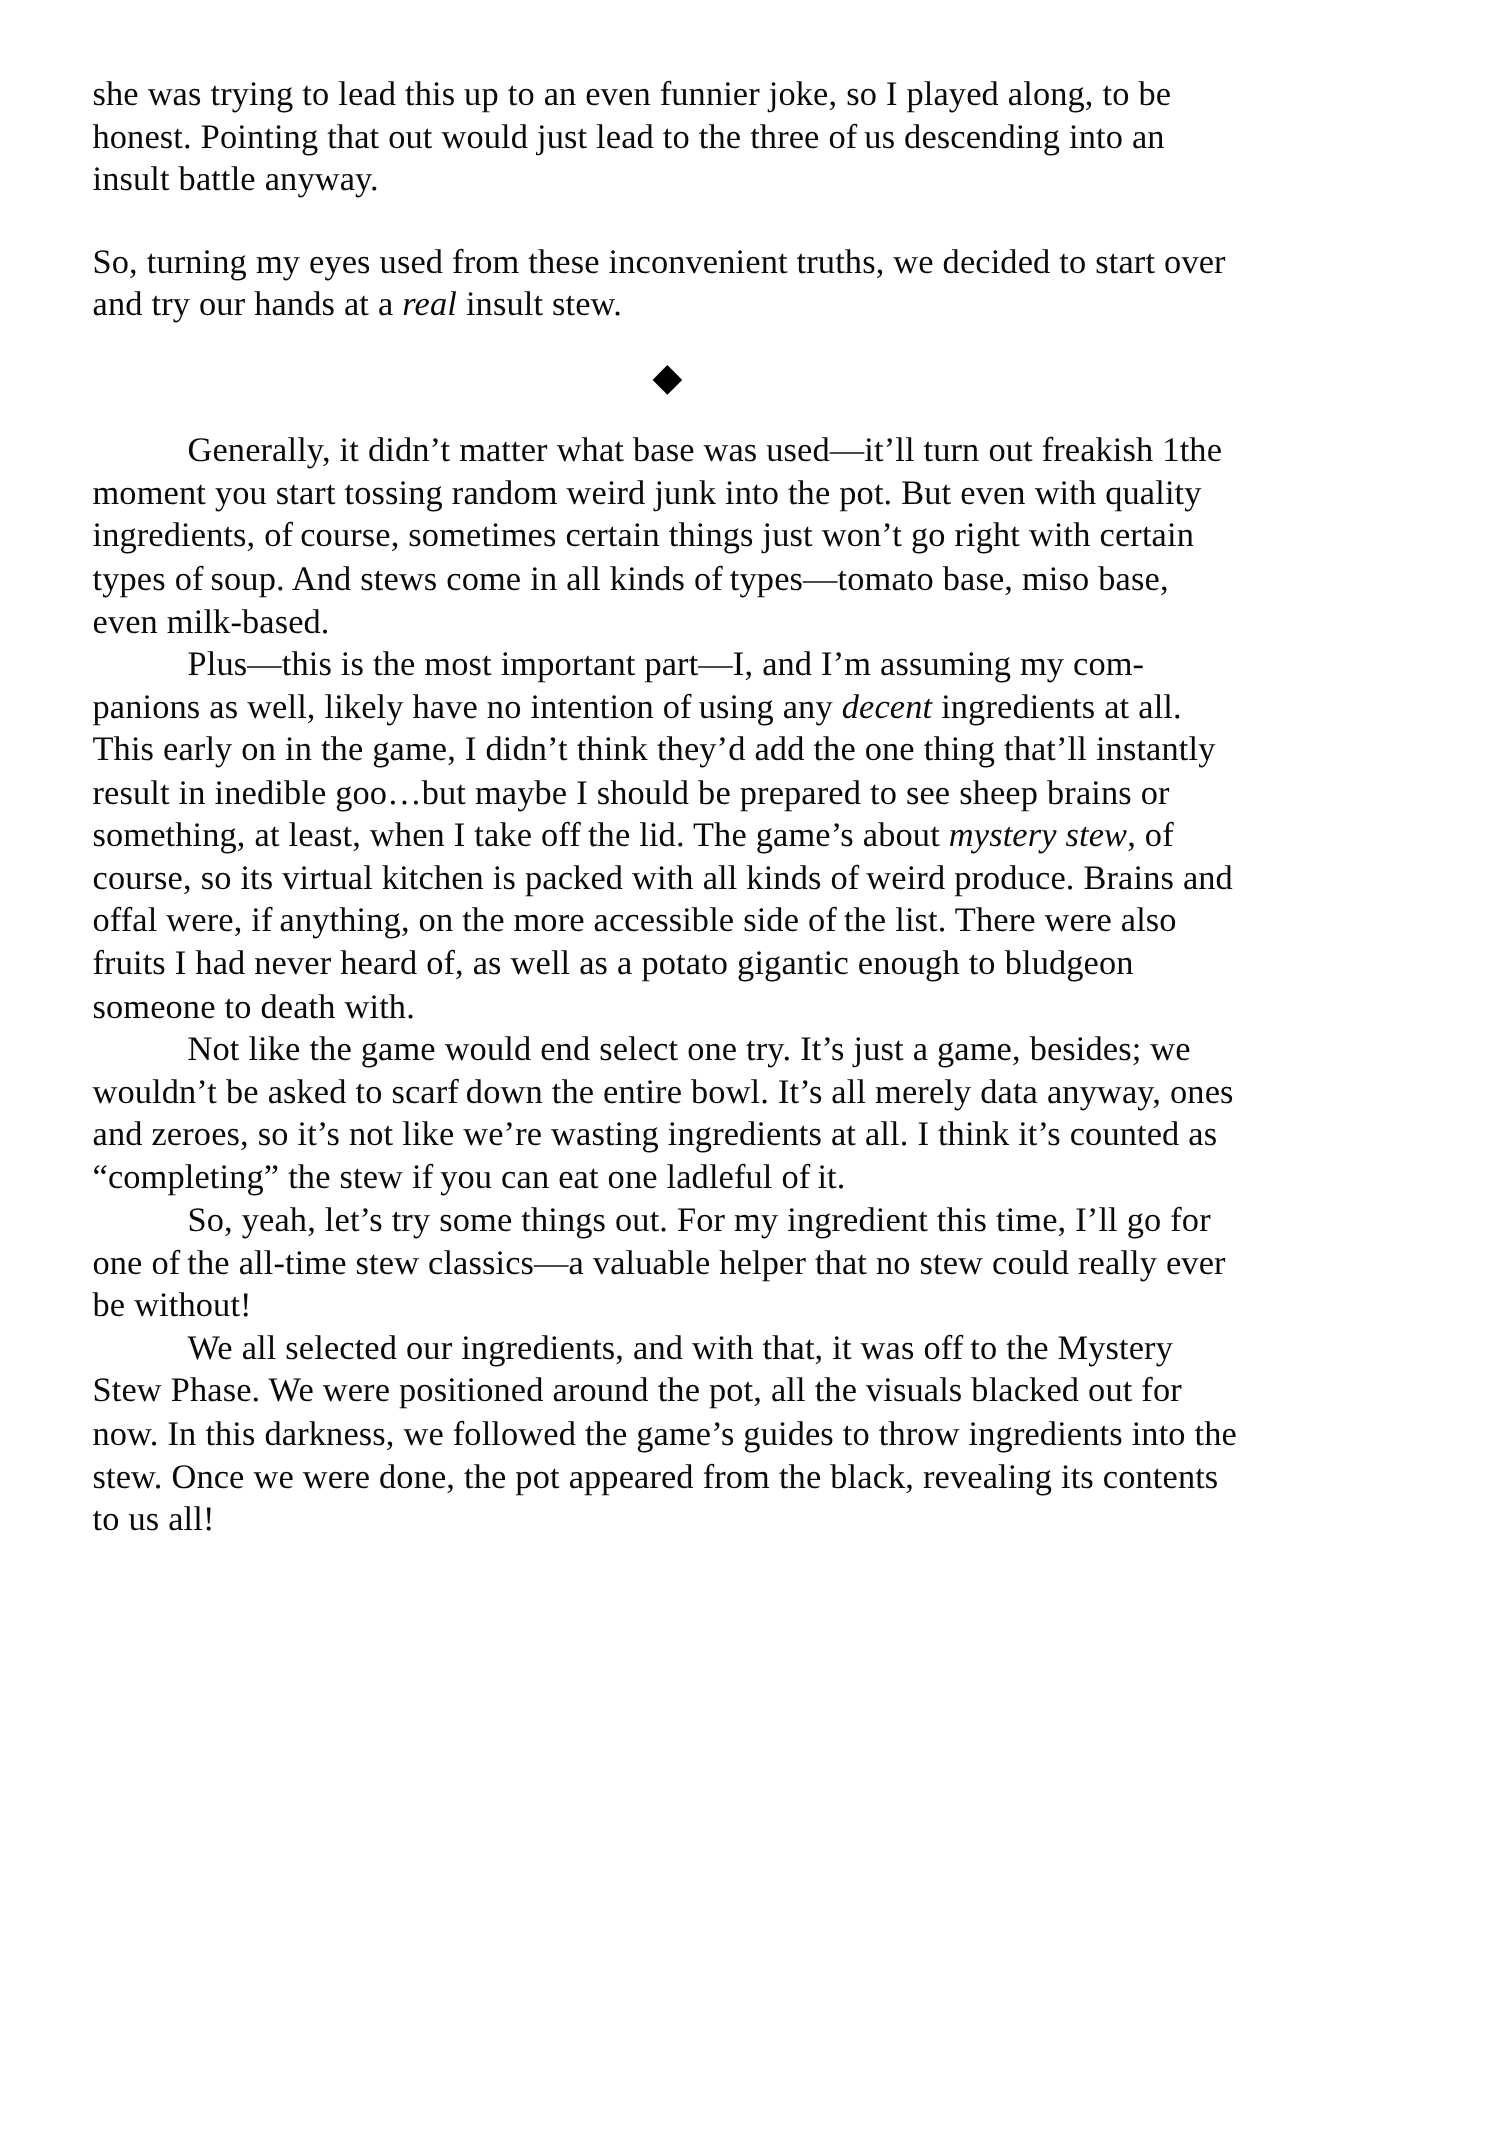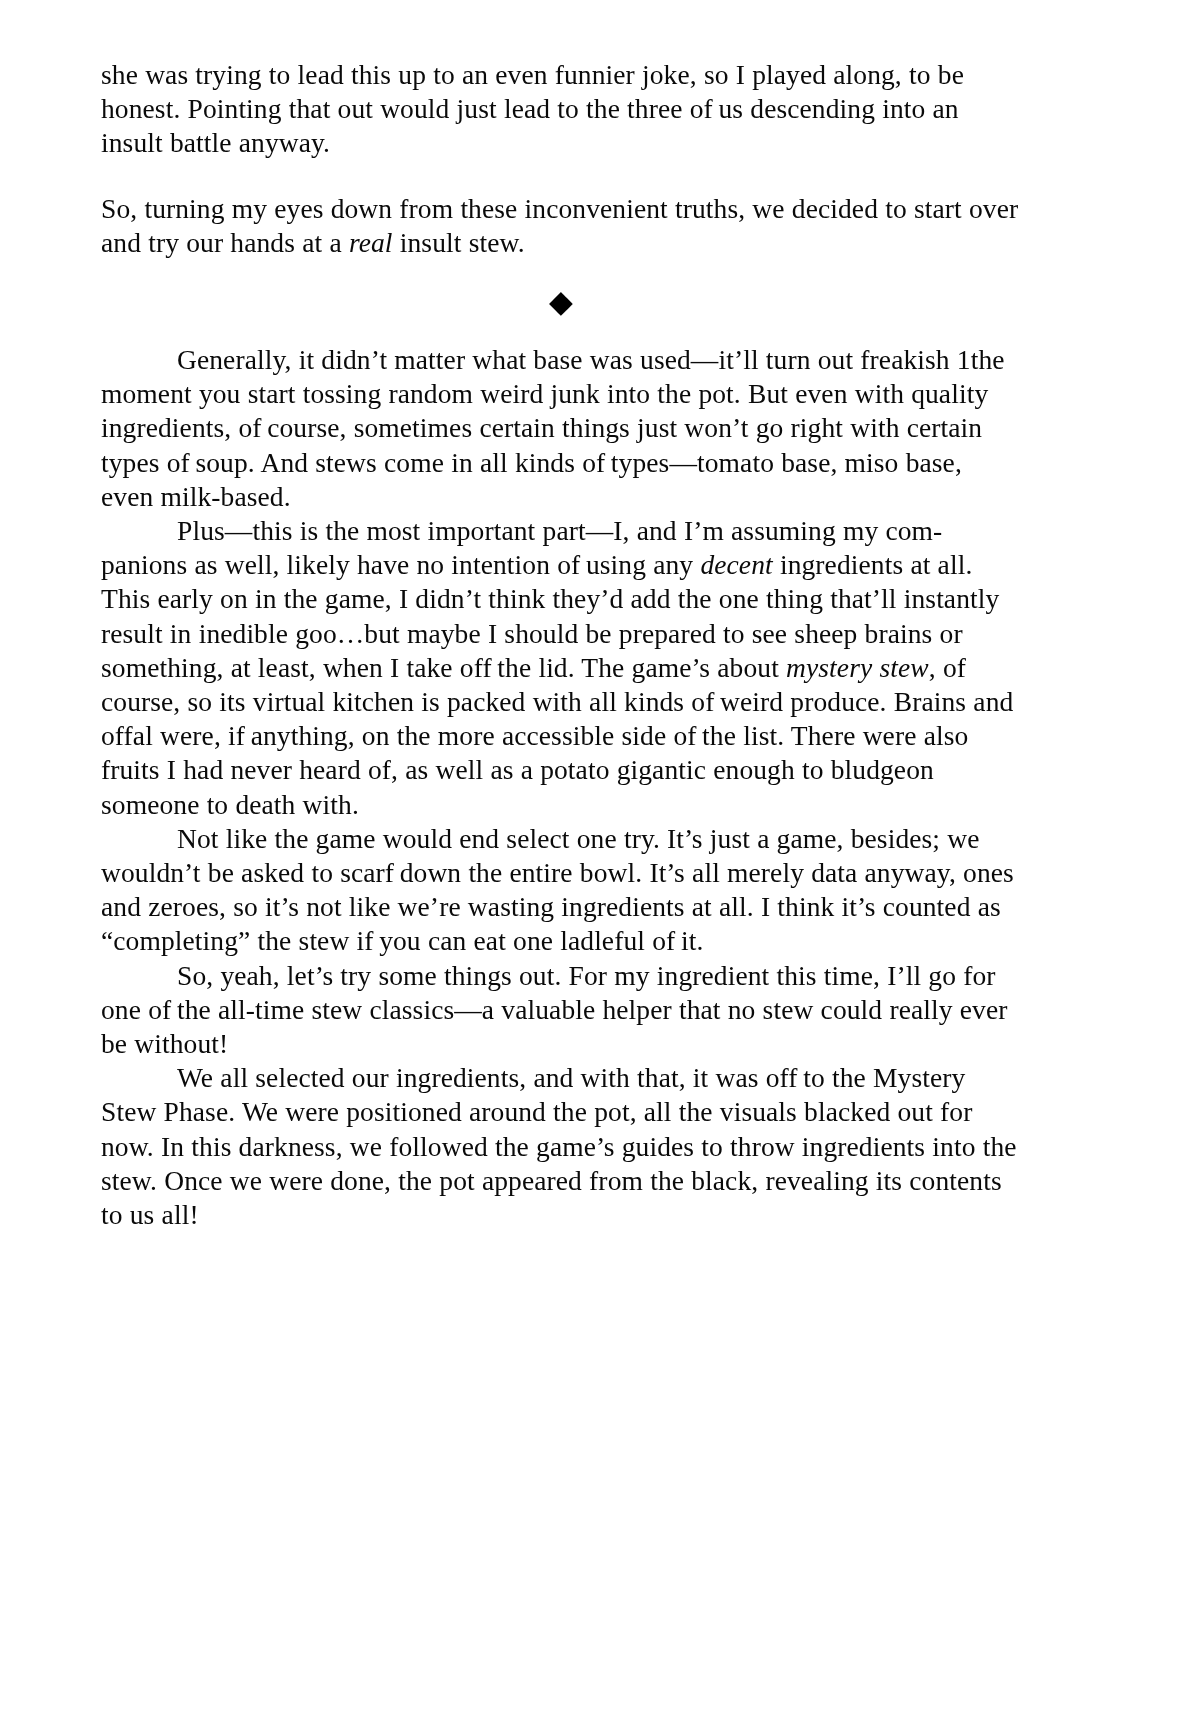--- a/index.html
+++ b/index.html
@@ -16,21 +16,21 @@
     position: relative;
     width: 1200px;
     height: 1723px;
     margin: 0 auto;
     background: #ffffff;
     box-sizing: border-box;
     overflow: hidden;
   }
   .text-column {
     position: absolute;
-    left: 101px;
+    left: 74px;
     top: 58px;
     width: 920px;
   }
   p.para {
     margin: 0;
     font-size: 27.5px;
     line-height: 34.2px;
     text-align: left;
     letter-spacing: 0.1px;
     word-spacing: 0.2px;
@@ -56,21 +56,21 @@
   }
 </style>
 </head>
 <body>
 
 <div class="page">
   <div class="text-column">
 
     <p class="para"><span>she was trying to lead this up to an even funnier joke, so I played along, to be</span> <span>honest. Pointing that out would just lead to the three of us descending into an</span> <span>insult battle anyway.</span></p>
 
-    <p class="para gap-before"><span>So, turning my eyes down from these inconvenient truths, we decided to start over and try our hands at a </span><em class="it">real</em><span> insult stew.</span></p>
+    <p class="para gap-before"><span>So, turning my eyes used from these inconvenient truths, we decided to start over and try our hands at a </span><em class="it">real</em><span> insult stew.</span></p>
 
     <div class="divider">◆</div>
 
 
 
     <p class="para indent">Generally, it didn’t matter what base was used—it’ll turn out freakish 1the moment you start tossing random weird junk into the pot. But even with quality ingredients, of course, sometimes certain things just won’t go right with certain types of soup. And stews come in all kinds of types—tomato base, miso base, even milk-based.</p>
 
     <p class="para indent"><span>Plus—this is the most important part—I, and I’m assuming my com-panions as well, likely have no intention of using any </span><em class="it">decent</em><span> ingredients at all. This early on in the game, I didn’t think they’d add the one thing that’ll instantly result in inedible goo…but maybe I should be prepared to see sheep brains or something, at least, when I take off the lid. The game’s about </span><em class="it">mystery stew</em><span>, of course, so its virtual kitchen is packed with all kinds of weird produce. Brains and offal were, if anything, on the more accessible side of the list. There were also fruits I had never heard of, as well as a potato gigantic enough to bludgeon someone to death with.</span></p>
 
 

